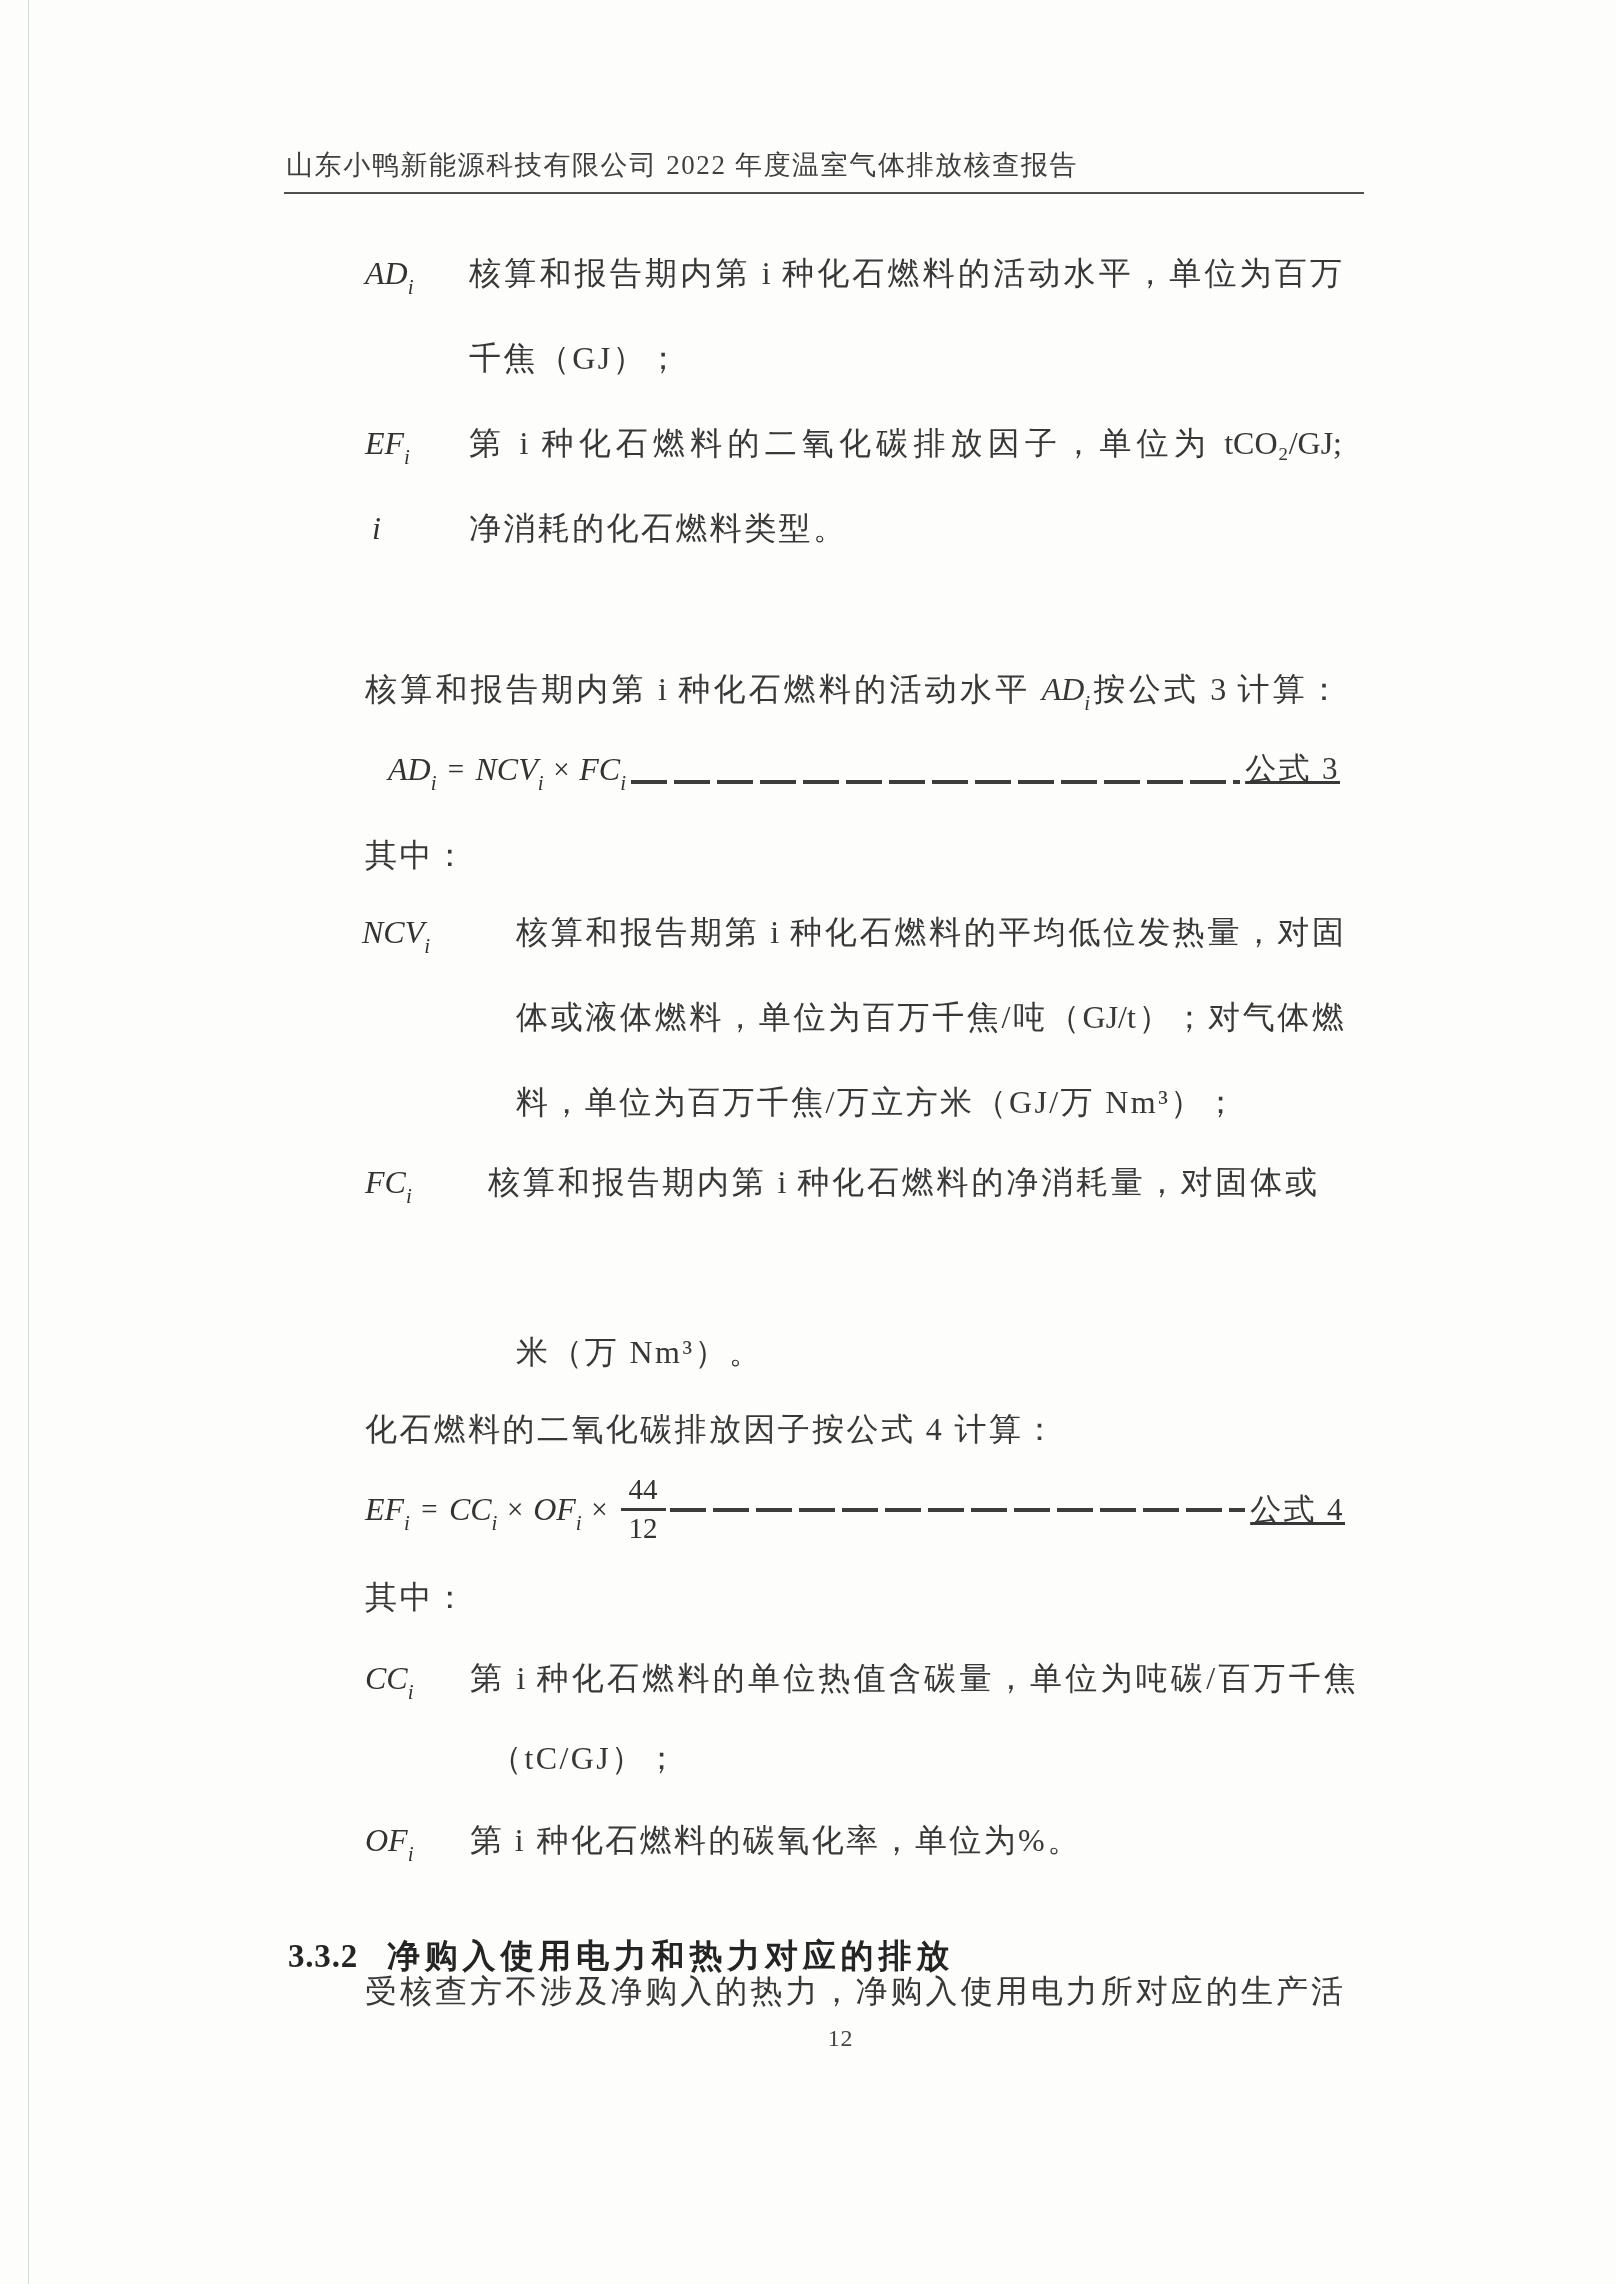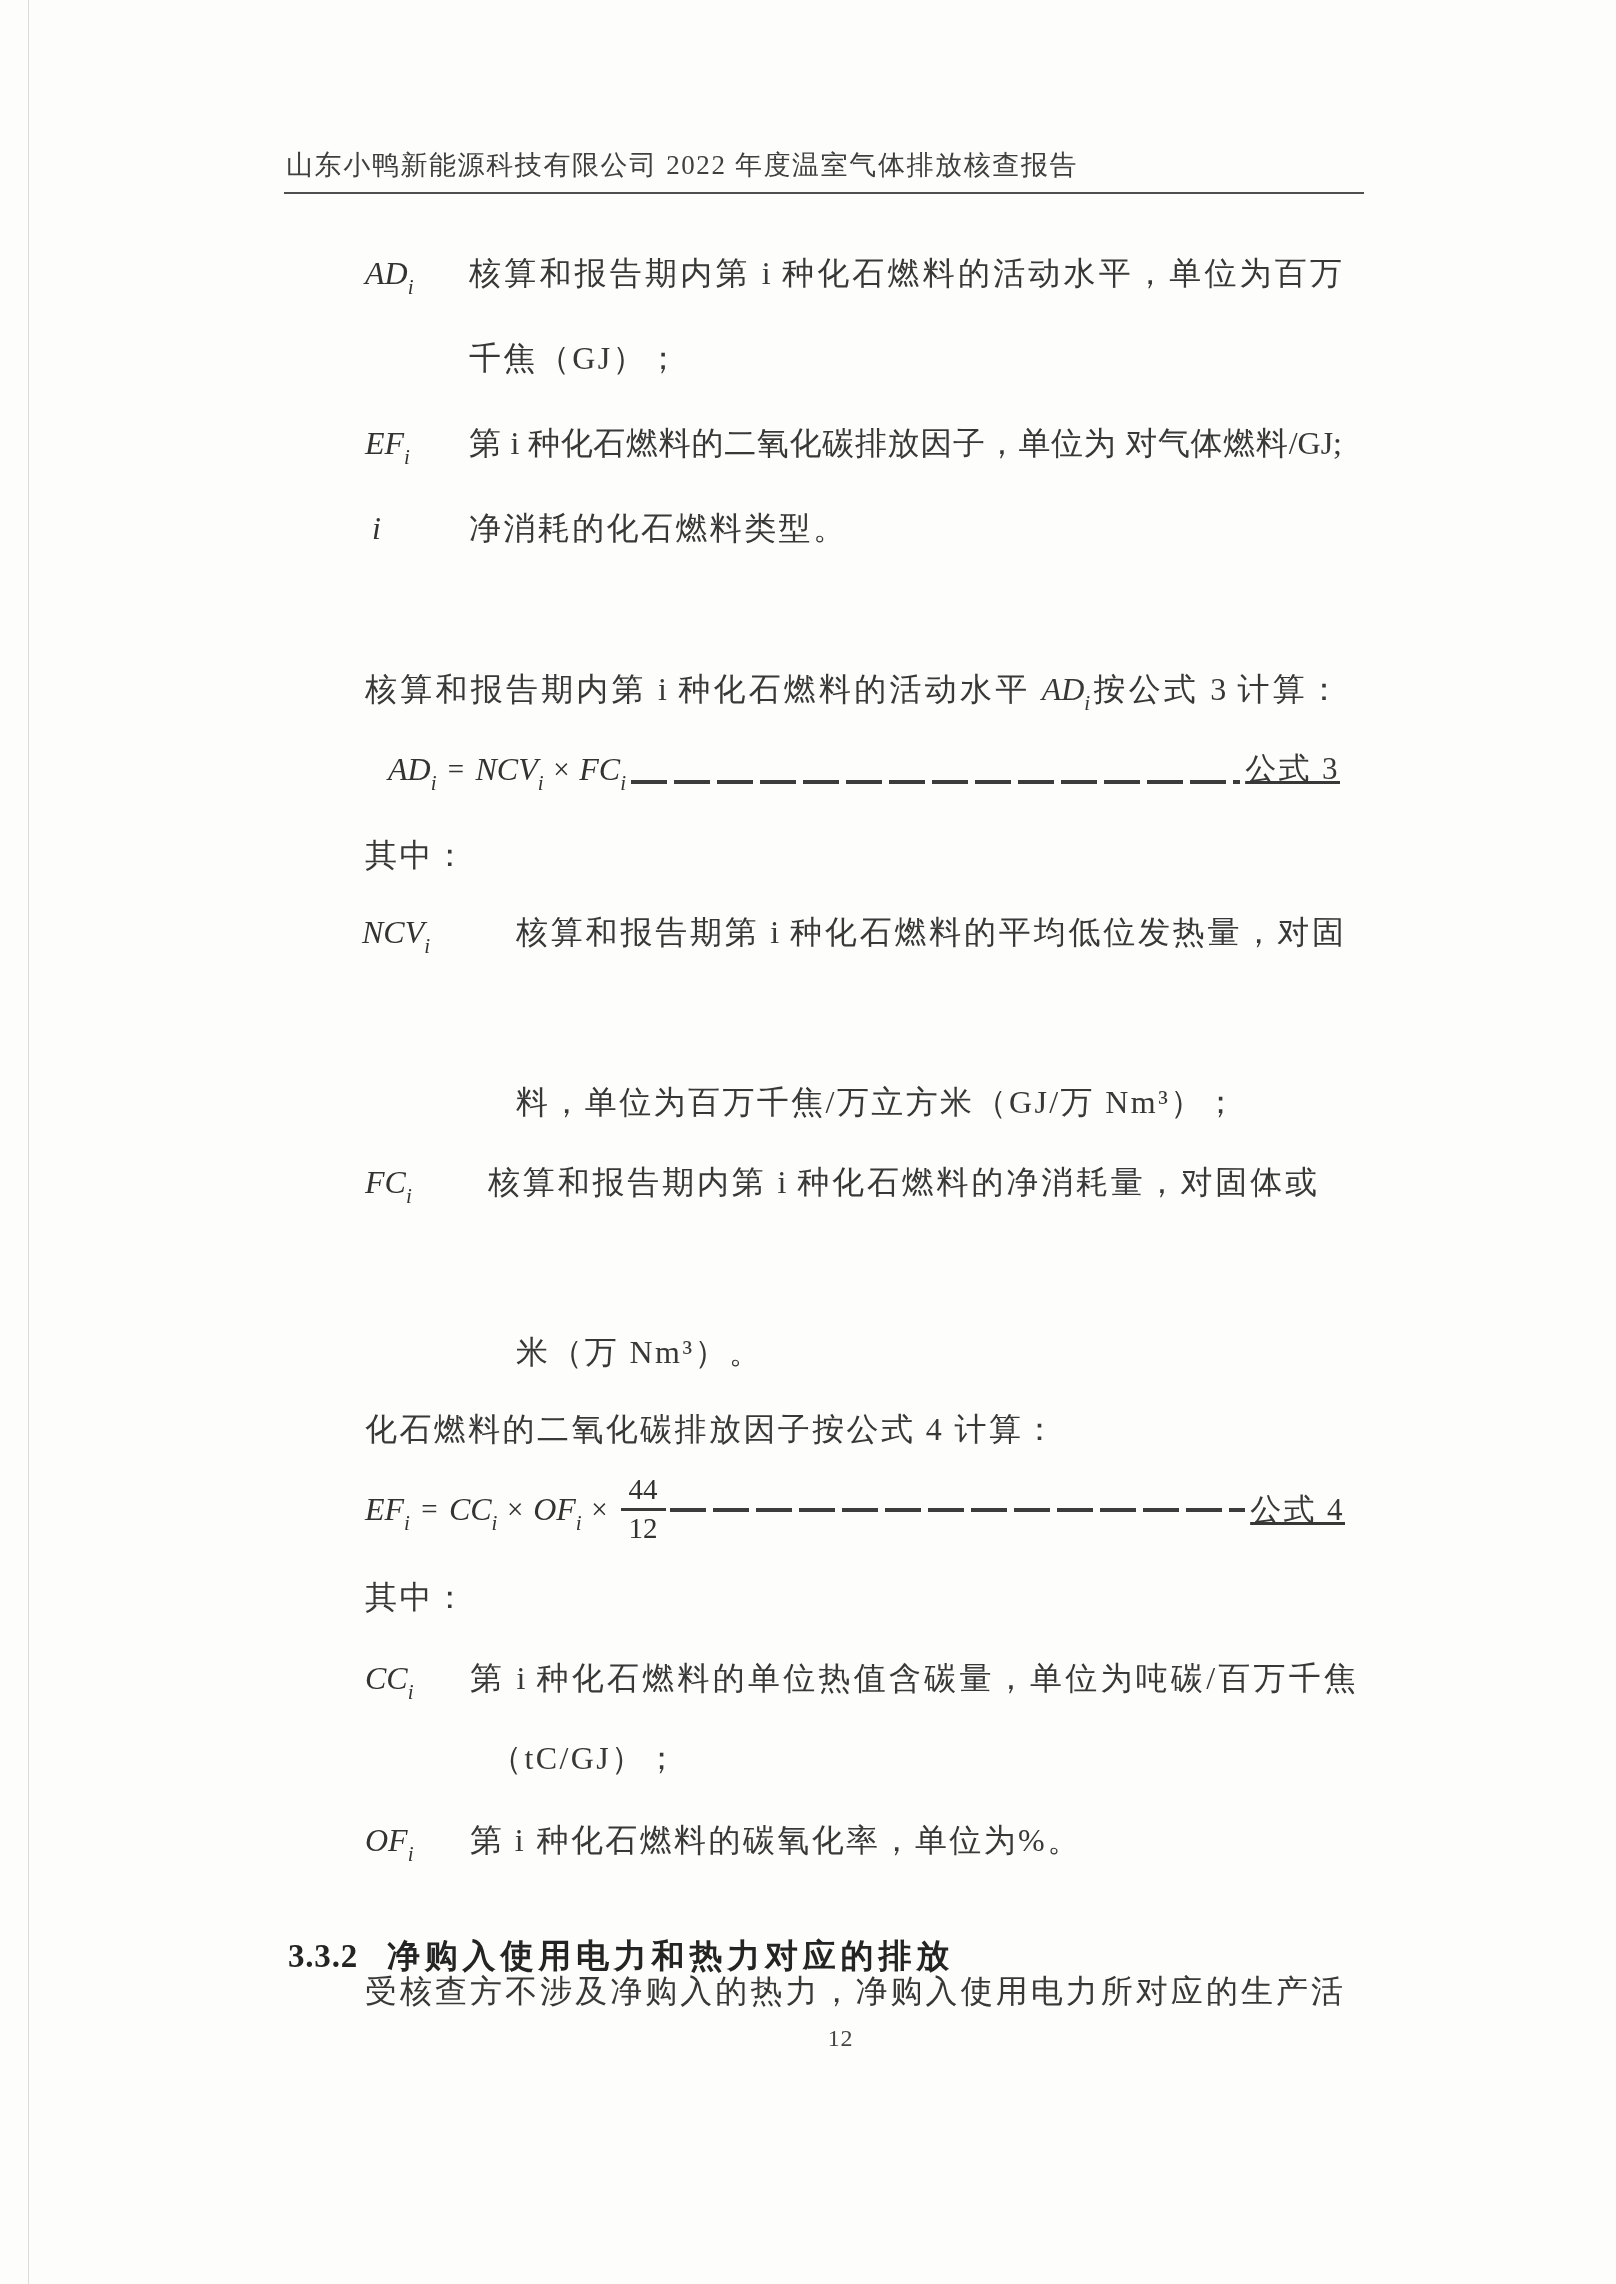--- a/index.html
+++ b/index.html
@@ -123,21 +123,21 @@
   <div class="scan-edge"></div>
 
   <div class="hdr">山东小鸭新能源科技有限公司 2022 年度温室气体排放核查报告</div>
   <div class="hdr-rule"></div>
 
   <div class="term t-ad"><span>AD</span><sub>i</sub></div>
   <div class="line just y-ad1">核算和报告期内第 i 种化石燃料的活动水平，单位为百万</div>
   <div class="line y-ad2">千焦（GJ）；</div>
 
   <div class="term t-ef"><span>EF</span><sub>i</sub></div>
-  <div class="line just y-ef1">第 i 种化石燃料的二氧化碳排放因子，单位为 对气体燃料/GJ;</div>
+  <div class="line just y-ef1">第 i 种化石燃料的二氧化碳排放因子，单位为 tCO₂/GJ;</div>
 
   <div class="term t-i"><span>i</span></div>
   <div class="line y-i1">净消耗的化石燃料类型。</div>
 
   <div class="line just y-p3"><span>核算和报告期内第 i 种化石燃料的活动水平 </span><span class="fvar" style="font-style:italic"><span>AD</span><sub>i</sub></span><span>按公式 3 计算：</span></div>
 
   <div class="frow f3row">
     <span class="fexpr">
       <span class="fvar"><span>AD</span><sub>i</sub></span>
       <span class="fop eq">=</span>
@@ -146,20 +146,21 @@
       <span class="fvar"><span>FC</span><sub>i</sub></span>
     </span>
     <span class="leader base"></span>
     <span class="flabel">公式 3</span>
   </div>
 
   <div class="line y-w1">其中：</div>
 
   <div class="term t-ncv"><span>NCV</span><sub>i</sub></div>
   <div class="line just y-ncv1">核算和报告期第 i 种化石燃料的平均低位发热量，对固</div>
+  <div class="line just y-ncv2">体或液体燃料，单位为百万千焦/吨（GJ/t）；对气体燃</div>
   <div class="line y-ncv3">料，单位为百万千焦/万立方米（GJ/万 Nm³）；</div>
 
   <div class="term t-fc"><span>FC</span><sub>i</sub></div>
   <div class="line just y-fc1">核算和报告期内第 i 种化石燃料的净消耗量，对固体或</div>
   <div class="line y-fc3">米（万 Nm³）。</div>
 
   <div class="line y-p4">化石燃料的二氧化碳排放因子按公式 4 计算：</div>
 
   <div class="frow f4row">
     <span class="fexpr">

